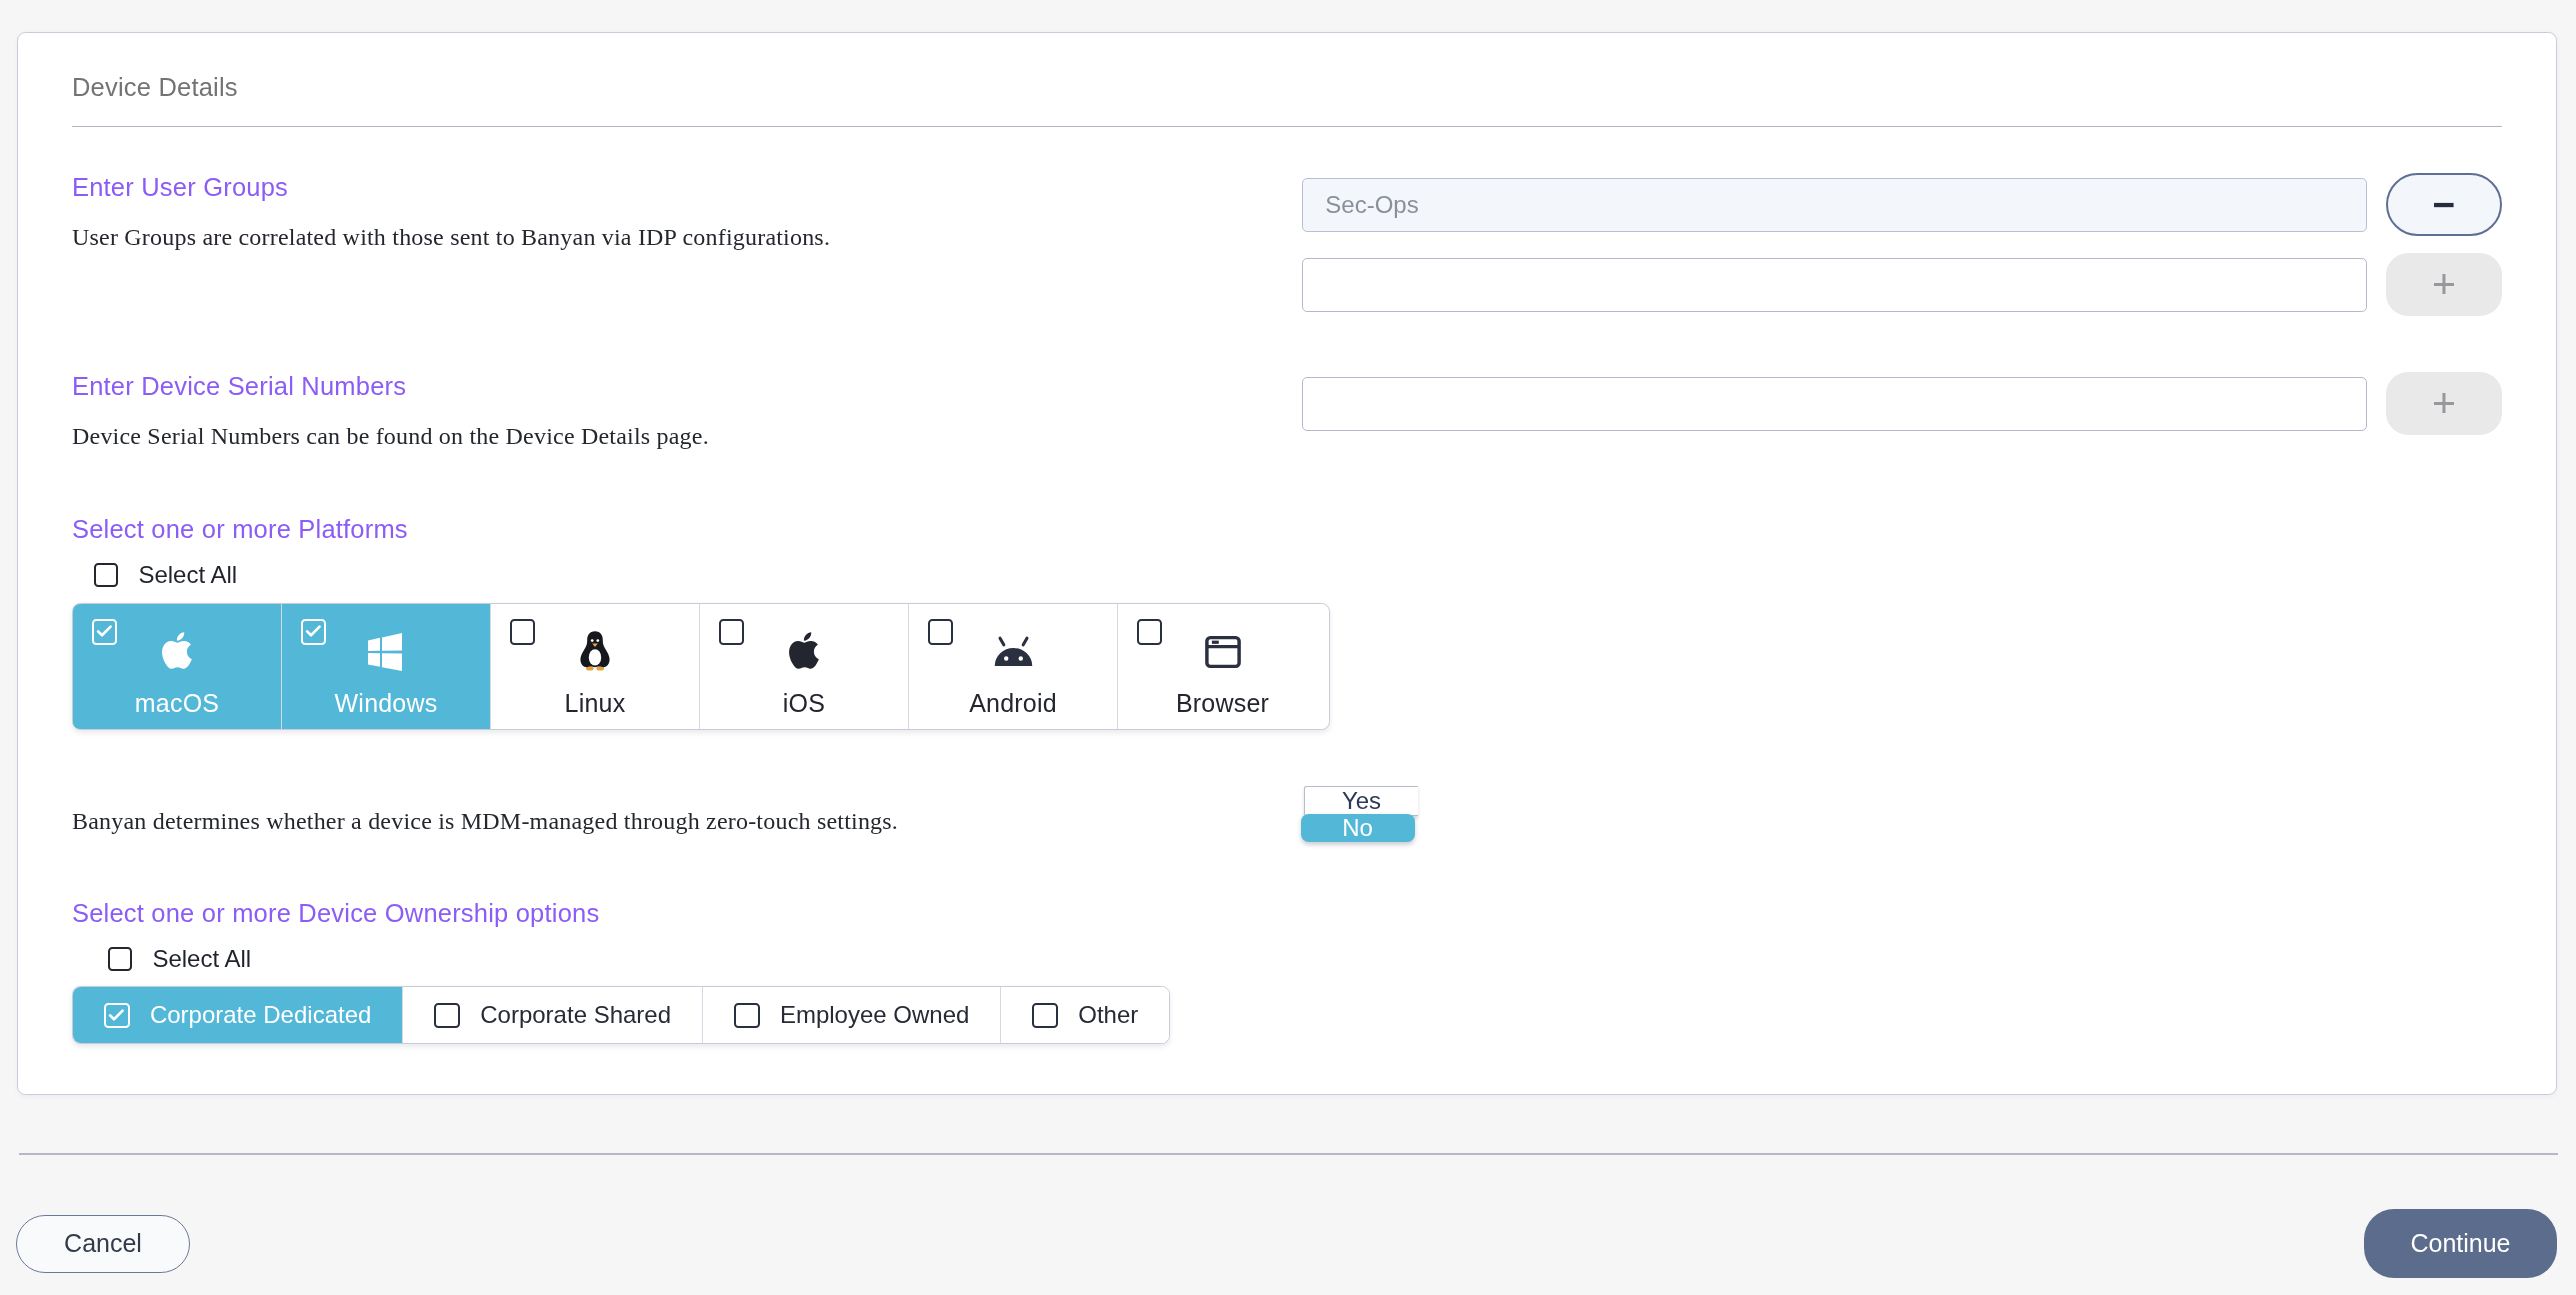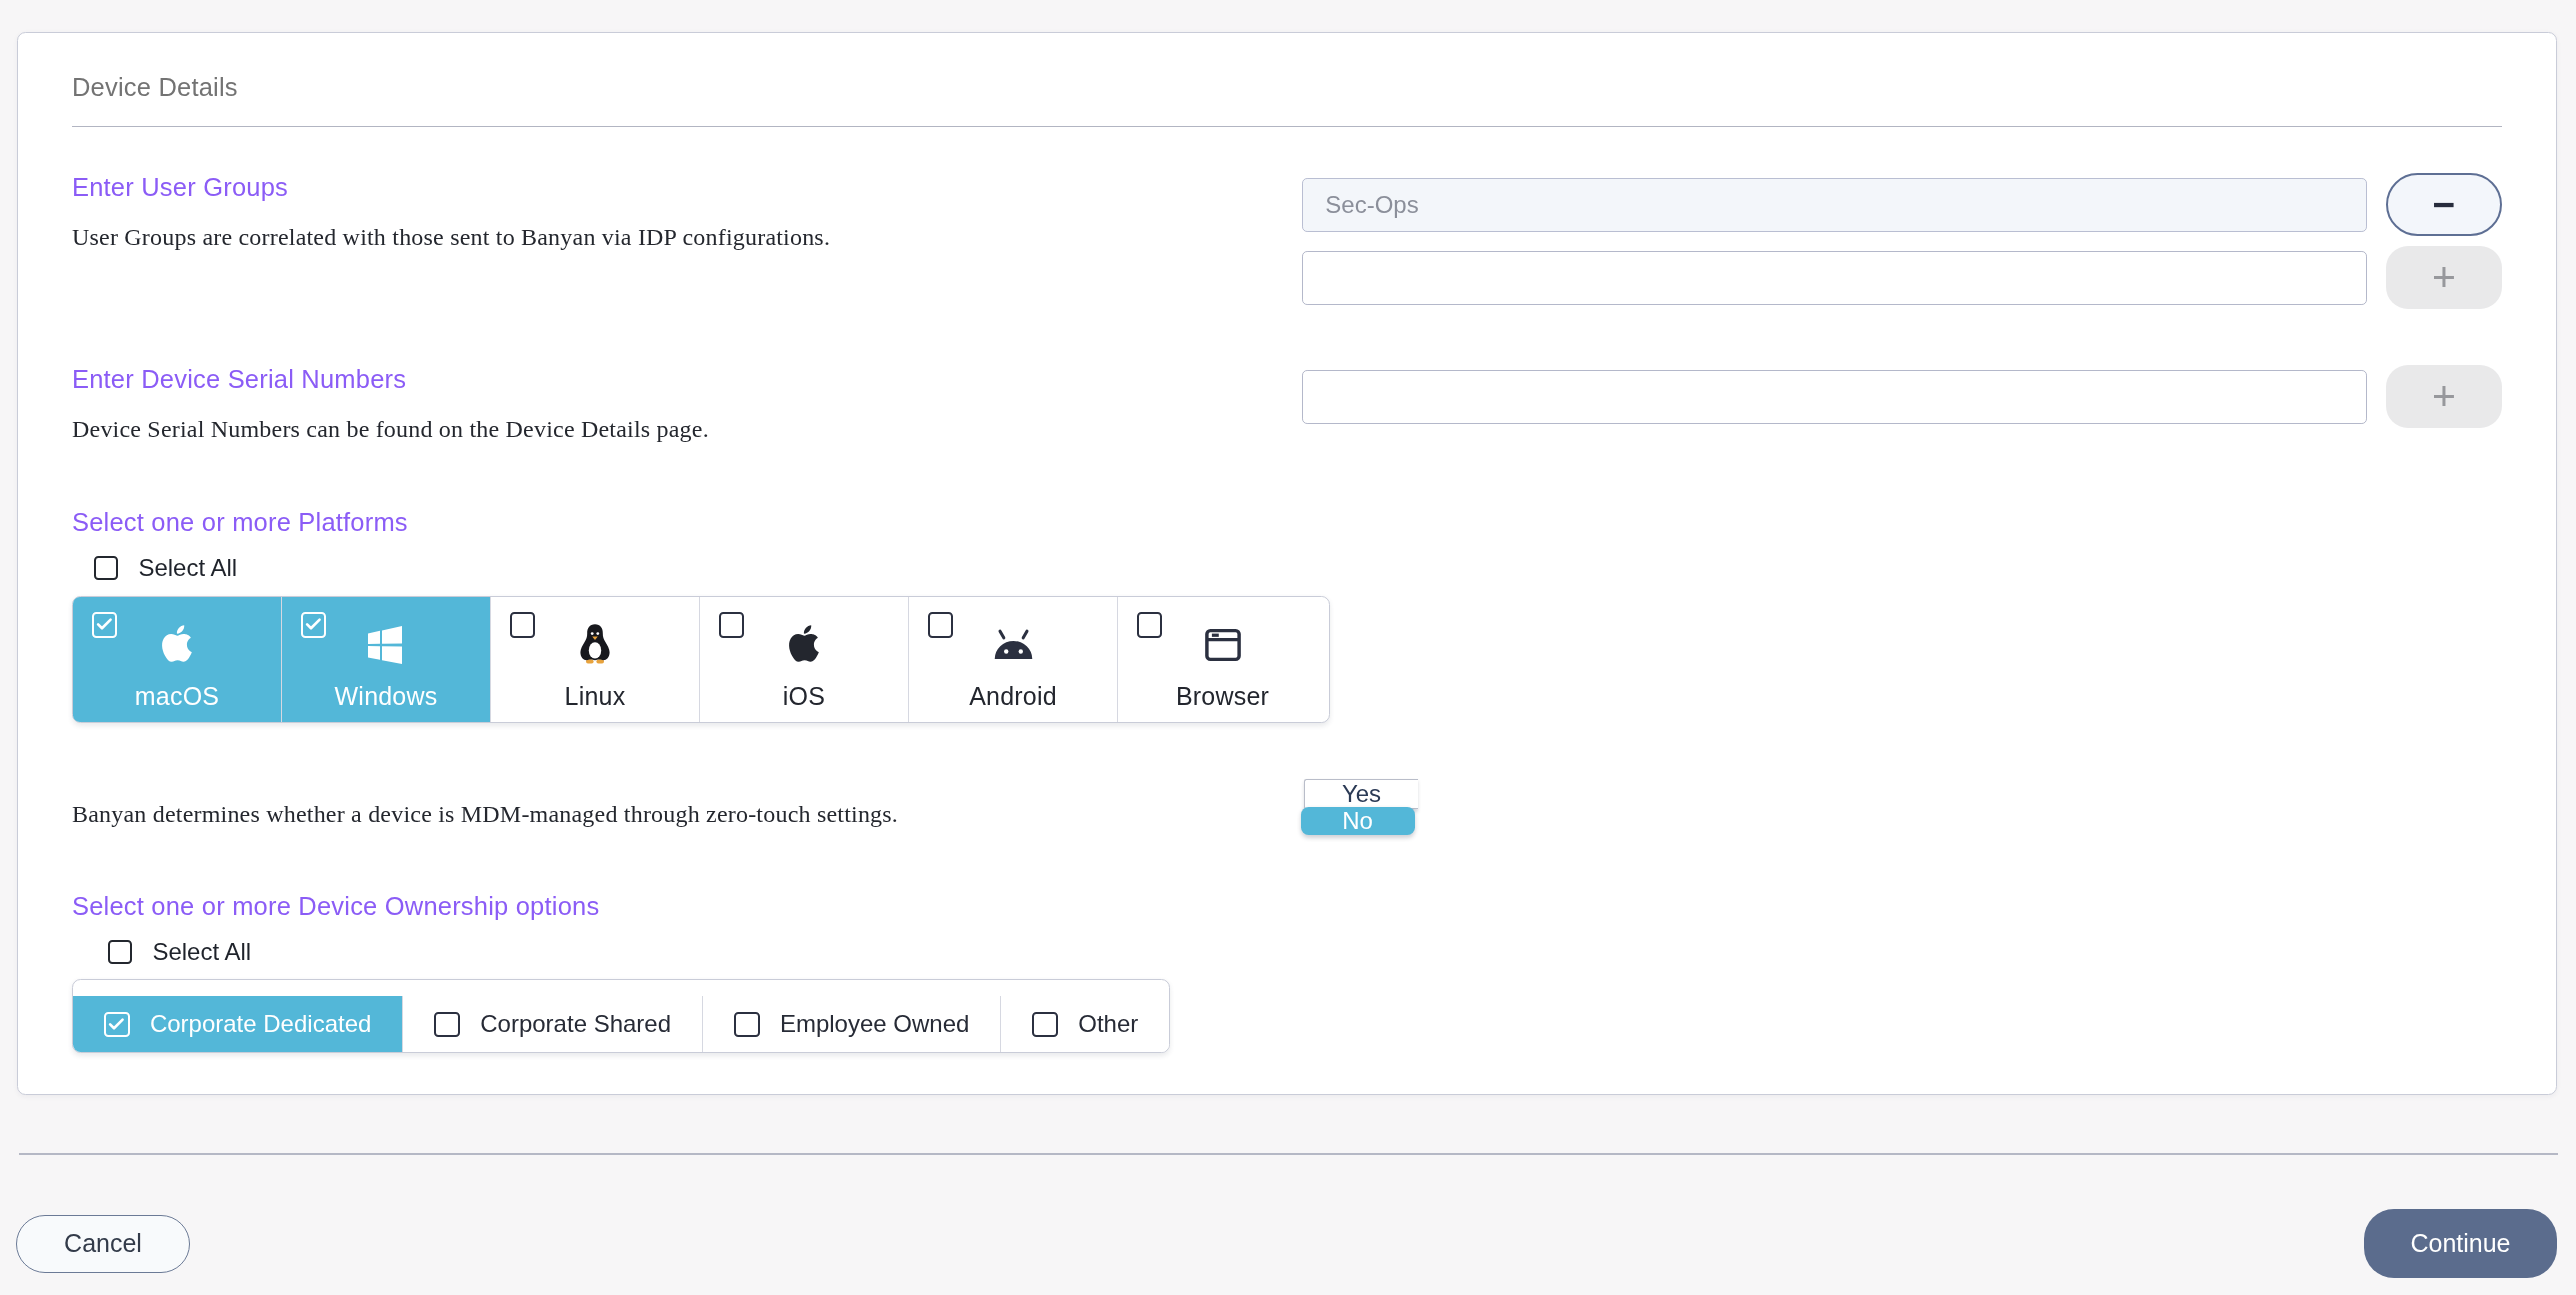--- a/index.html
+++ b/index.html
@@ -47,21 +47,21 @@
     letter-spacing: 0.2px;
   }
   .row-left p {
     margin-top: 22px;
     font-size: 24px;
     font-weight: 400;
     color: #24272e;
     letter-spacing: 0.2px;
     font-family: Liberation Serif, serif;
   }
-  .row-right { display: flex; flex-direction: column; gap: 10px; }
+  .row-right { display: flex; flex-direction: column; gap: 17px; }
   .input-row { display: flex; align-items: center; gap: 18.7px; }
 
   .text-input {
     width: 1065px; height: 54px;
     border: 1.7px solid #b4b8ca;
     border-radius: 5.1px;
     background: #ffffff;
     font-family: "Liberation Sans", sans-serif;
     font-size: 24px;
     color: #8b8f9a;
@@ -191,21 +191,20 @@
   }
   .own-opt {
     display: flex; align-items: center; gap: 20.4px;
     height: 56px;
     padding: 0 31px;
     border-right: 1.7px solid #d6d8e1;
     font-size: 24px;
     color: #272b36;
     cursor: pointer;
     background: #fff;
-    margin-top: 16px;
   }
   .own-opt:last-child { border-right: none; }
   .own-opt .checkbox { width: 25.5px; height: 25.5px; border-color: #2b3040; color: #2b3040; }
   .own-opt.selected { background: #53b7d8; color: #ffffff; }
   .own-opt.selected .checkbox { border-color: #ffffff; color: #ffffff; }
 
   
   .row-user-groups { margin-top: 46px; }
   .row-serial      { margin-top: 56px; }
   .sec-platforms   { margin-top: 65px; }

